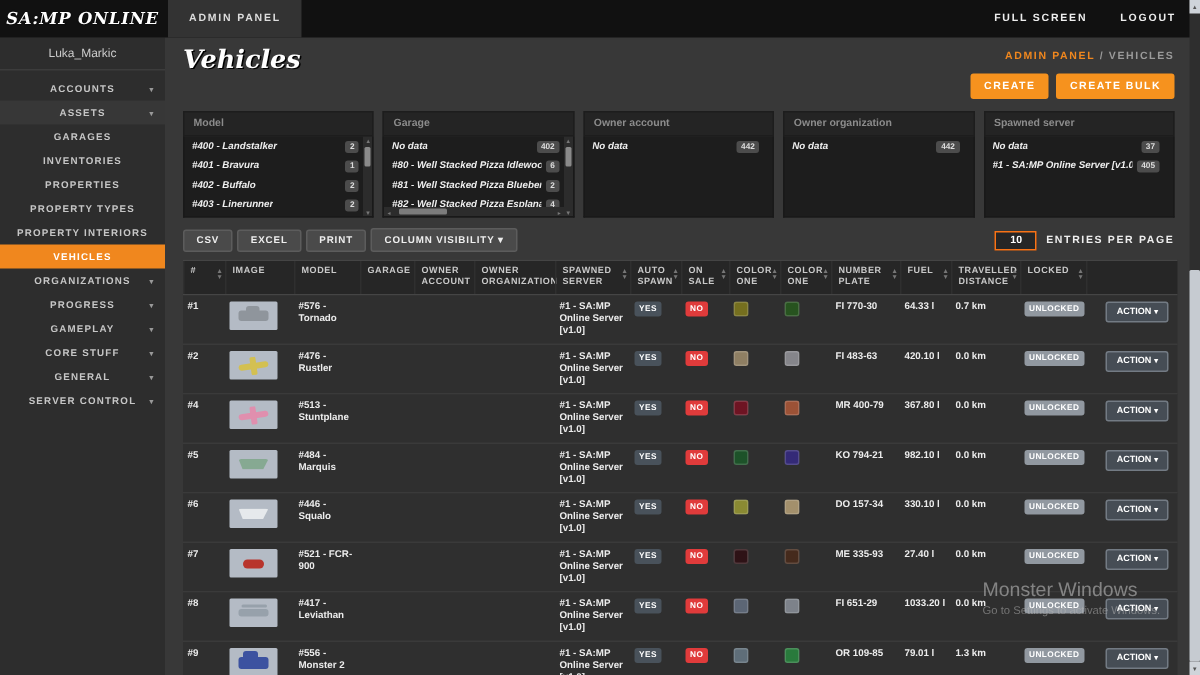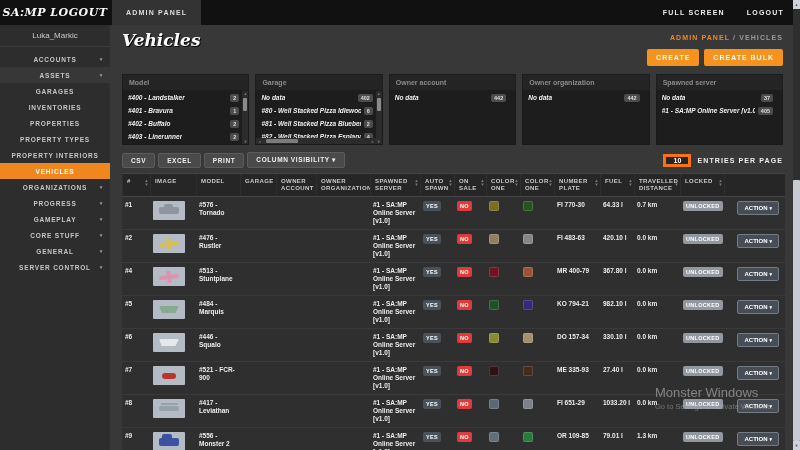--- a/index.html
+++ b/index.html
@@ -45,21 +45,21 @@
   .vsb .thumb{position:absolute;left:1px;width:4px;top:7px;height:13px;background:#8a8a8a}
   .hsb{position:absolute;left:0;right:6px;bottom:0;height:6px;background:#2c2c2c}
   .hsb .thumb{position:absolute;top:1px;height:4px;left:10px;right:14px;background:#7c7c7c}
   .hsb .ar{position:absolute;color:#777;font-size:4px;top:1px}
   .hsb .ar.l{left:2px}.hsb .ar.r{right:2px}
 
   
   .controls{display:flex;align-items:center;gap:3px;padding:7px 10px 5px 12px}
   .btn-gray{background:#4a4a4a;border:1px solid #5c5c5c;color:#eee;font-size:6.5px;font-weight:bold;letter-spacing:.6px;padding:3px 8px;border-radius:2px;cursor:pointer}
   .entries{margin-left:auto;display:flex;align-items:center;gap:6px}
-  .entries-input{width:28px;height:13px;background:#262626;border:3px solid #f97316;color:#fff;font-size:7px;font-weight:bold;text-align:center;font-family:"Liberation Sans",sans-serif}
+  .entries-input{width:28px;height:13px;background:#262626;border:1px solid #f97316;color:#fff;font-size:7px;font-weight:bold;text-align:center;font-family:"Liberation Sans",sans-serif}
   .entries-label{color:#eee;font-size:7px;font-weight:bold;letter-spacing:1.1px}
 
   
   .table{margin:0 8px 0 12px}
   .thead,.trow{display:grid;grid-template-columns:28px 46px 44px 36px 40px 54px 50px 34px 32px 34px 34px 46px 34px 46px 44px 1fr}
   .thead{background:#262626;border-top:1px solid #444;border-bottom:1px solid #454545}
   .th{color:#c9c9c9;font-size:6px;font-weight:bold;letter-spacing:.4px;padding:4px 6px 4px 4px;position:relative;border-left:1px solid #2f2f2f;line-height:7px}
   .th .sort{position:absolute;right:1px;top:5px;color:#777;font-size:4.5px;line-height:4px;text-align:center}
   .trow{background:#2f2f2f;border-bottom:1px solid #3a3a3a;min-height:28px}
   .td{padding:4px 3px;color:#ececec;font-size:6.5px;font-weight:bold;line-height:8px;display:flex;align-items:flex-start}
@@ -87,21 +87,21 @@
   .wm2{font-size:7.5px;color:rgba(185,185,185,.5);margin-top:2px}
   .pagesb{position:absolute;right:0;top:0;width:7px;height:450px;background:#2e2e2e;z-index:30}
   .pagesb .ab{position:absolute;left:0;width:7px;height:9px;background:#cfd4da;color:#555;font-size:4px;text-align:center;line-height:9px}
   .pagesb .ab.top{top:0}.pagesb .ab.bot{bottom:0}
   .pagesb .thumb{position:absolute;left:0;width:7px;top:180px;height:261px;background:#c6cbd1}
 </style>
 </head>
 <body>
 
 <div class="topbar">
-  <div class="logo">SA:MP LOGOUT</div>
+  <div class="logo">SA:MP ONLINE</div>
   <div class="adminbtn">ADMIN PANEL</div>
   <div class="top-right">
     <span class="toplink">FULL SCREEN</span>
     <span class="toplink">LOGOUT</span>
   </div>
 </div>
 
 <div class="sidebar">
   <div class="username">Luka_Markic</div>
   <div class="side-list" id="side-list">

